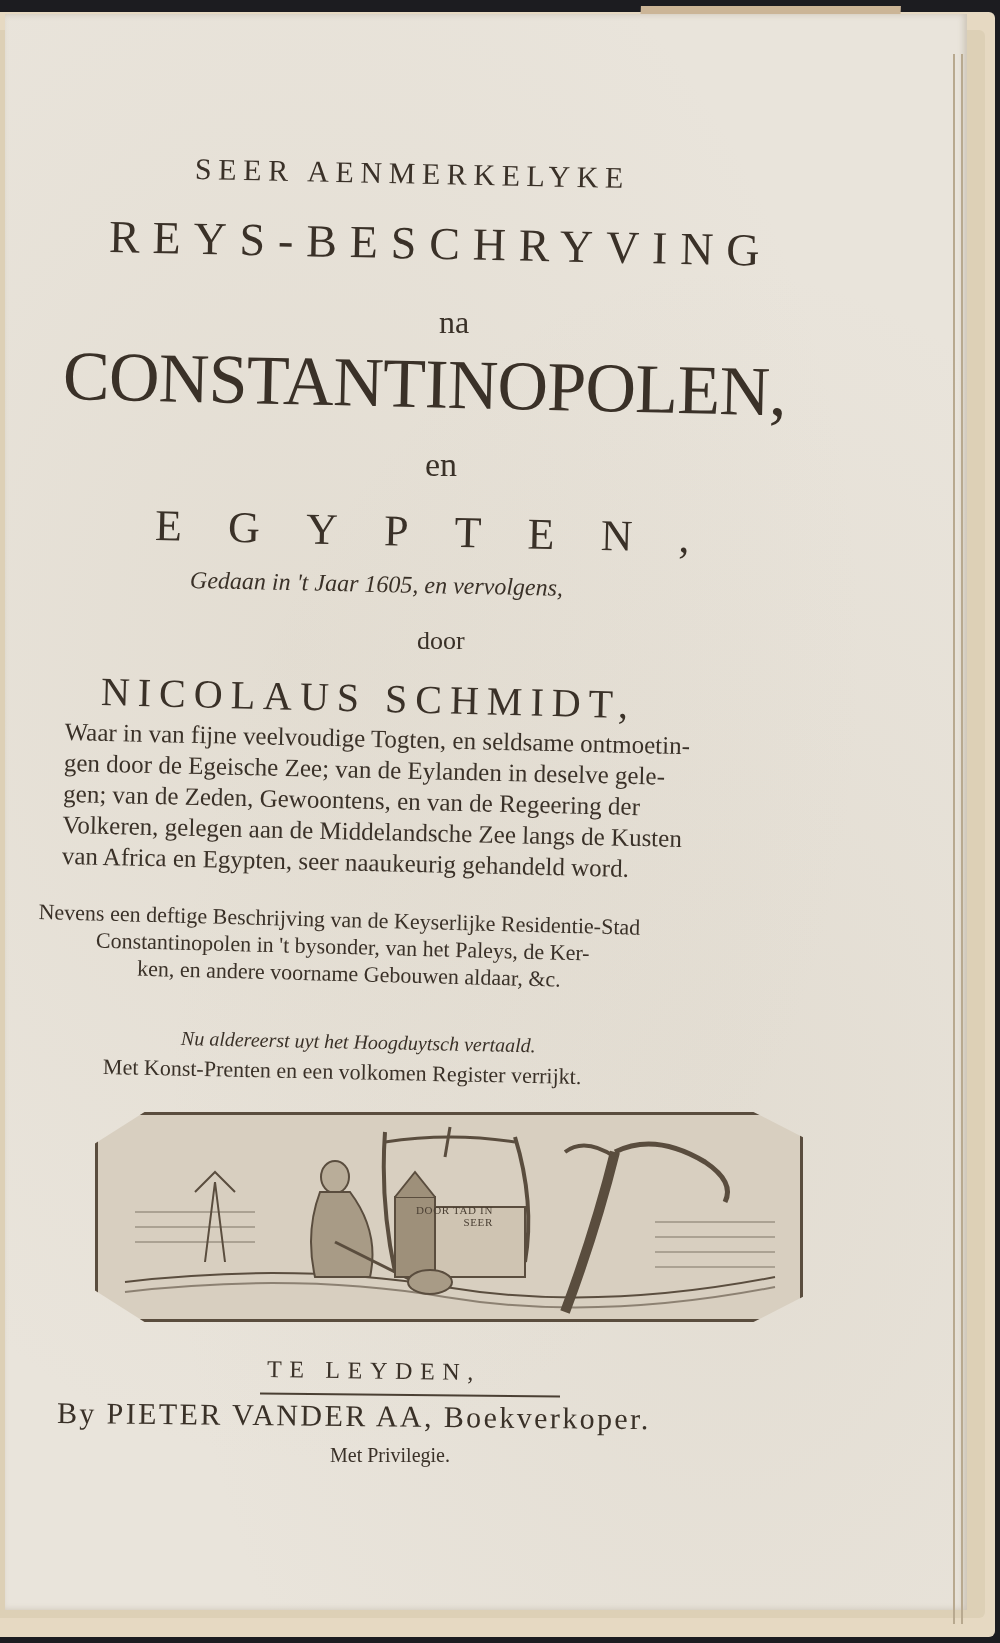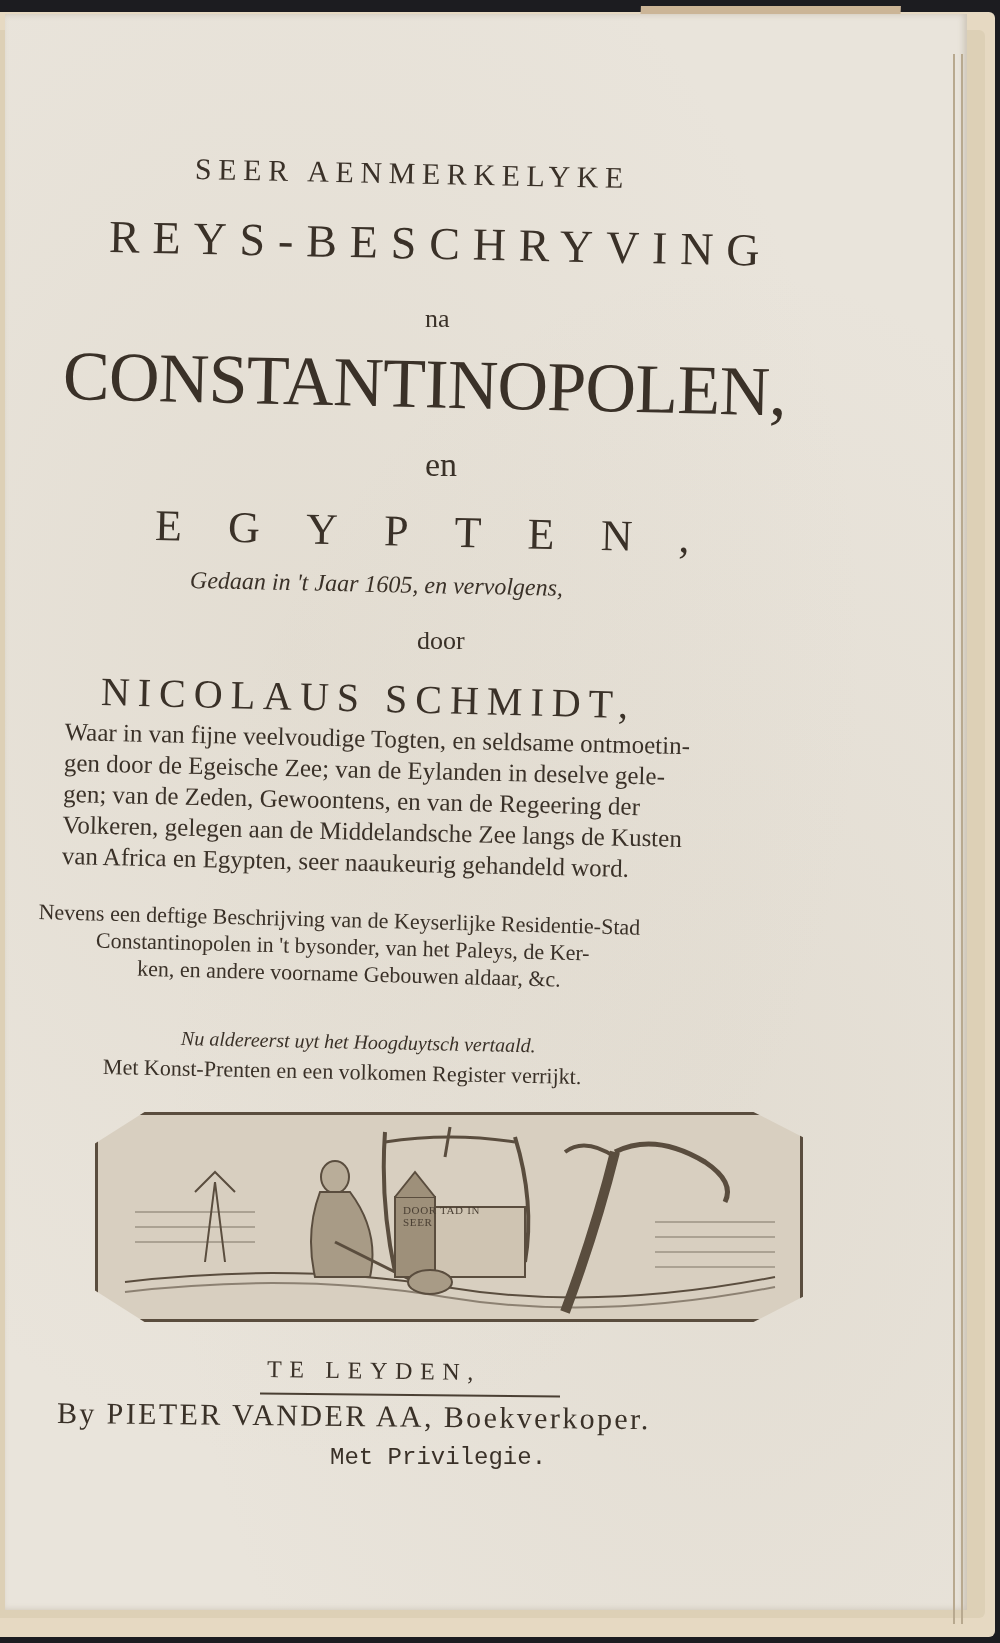--- a/index.html
+++ b/index.html
@@ -27,21 +27,21 @@
       radial-gradient(ellipse at 75% 70%, rgba(190,180,160,0.15), transparent 55%);
     box-shadow: inset -3px 0 6px rgba(120,100,70,0.25);
   }
   .page-edge {
     position: absolute; top: 40px; width: 2px; height: 1570px; background: #b8a98f;
   }
   .line { position: absolute; white-space: nowrap; }
 
   .l-seer { top: 138px; left: 190px; font-size: 30px; letter-spacing: 0.22em; transform: rotate(1.2deg); transform-origin: left; }
   .l-reys { top: 196px; left: 104px; font-size: 46px; letter-spacing: 0.28em; transform: rotate(1.2deg); transform-origin: left; }
-  .l-na { top: 290px; left: 420px; font-size: 26px; }
+  .l-na { top: 290px; left: 434px; font-size: 32px; }
   .l-const { top: 322px; left: 58px; font-size: 70px; letter-spacing: -0.01em; transform: rotate(1.3deg); transform-origin: left; }
   .l-en { top: 432px; left: 420px; font-size: 34px; }
   .l-egypt { top: 486px; left: 150px; font-size: 44px; letter-spacing: 1.05em; transform: rotate(1.3deg); transform-origin: left; }
   .l-gedaan { top: 553px; left: 185px; font-size: 24px; font-style: italic; transform: rotate(1.2deg); transform-origin: left; }
   .l-door { top: 612px; left: 412px; font-size: 26px; }
   .l-author { top: 654px; left: 96px; font-size: 40px; letter-spacing: 0.2em; transform: rotate(1.4deg); transform-origin: left; }
 
   .para1 { position: absolute; top: 702px; left: 60px; width: 760px; font-size: 25px; line-height: 31px; transform: rotate(1.3deg); transform-origin: left top; }
   .para1 .row { white-space: nowrap; }
   .para2 { position: absolute; top: 884px; left: 34px; width: 780px; font-size: 22px; line-height: 27px; transform: rotate(1.5deg); transform-origin: left top; }
@@ -51,26 +51,26 @@
 
   .emblem {
     position: absolute; left: 90px; top: 1098px; width: 708px; height: 210px;
   }
   .emblem-frame {
     position: absolute; inset: 0;
     background: #d8cfc0; border: 3px solid #5a4d3e;
     clip-path: polygon(7% 0, 93% 0, 100% 12%, 100% 88%, 93% 100%, 7% 100%, 0 85%, 0 15%);
   }
   .emblem svg { position: absolute; inset: 0; }
-  .emblem-motto { position: absolute; left: 308px; top: 92px; width: 90px; font-size: 11px; text-align: left; letter-spacing: 0.06em; color: #4a3f33; }
+  .emblem-motto { position: absolute; left: 308px; top: 92px; width: 90px; font-size: 11px; text-align: right; letter-spacing: 0.06em; color: #4a3f33; }
 
   .l-leyden { top: 1342px; left: 262px; font-size: 24px; letter-spacing: 0.32em; transform: rotate(0.8deg); transform-origin: left; }
   .rule { position: absolute; top: 1380px; left: 255px; width: 300px; height: 2px; background: #4a3f33; transform: rotate(0.6deg); }
   .l-by { top: 1382px; left: 52px; font-size: 30px; letter-spacing: 0.08em; transform: rotate(0.6deg); transform-origin: left; }
-  .l-priv { top: 1430px; left: 325px; font-size: 24px; font-family: Liberation Mono, monospace; }
+  .l-priv { top: 1430px; left: 325px; font-size: 20px; }
 </style>
 </head>
 <body>
 
 <div class="page-stack"></div>
 <div class="page-stack s2"></div>
 <div class="top-flap"></div>
 
 <div class="page">
   <div class="page-edge" style="left:948px"></div>

